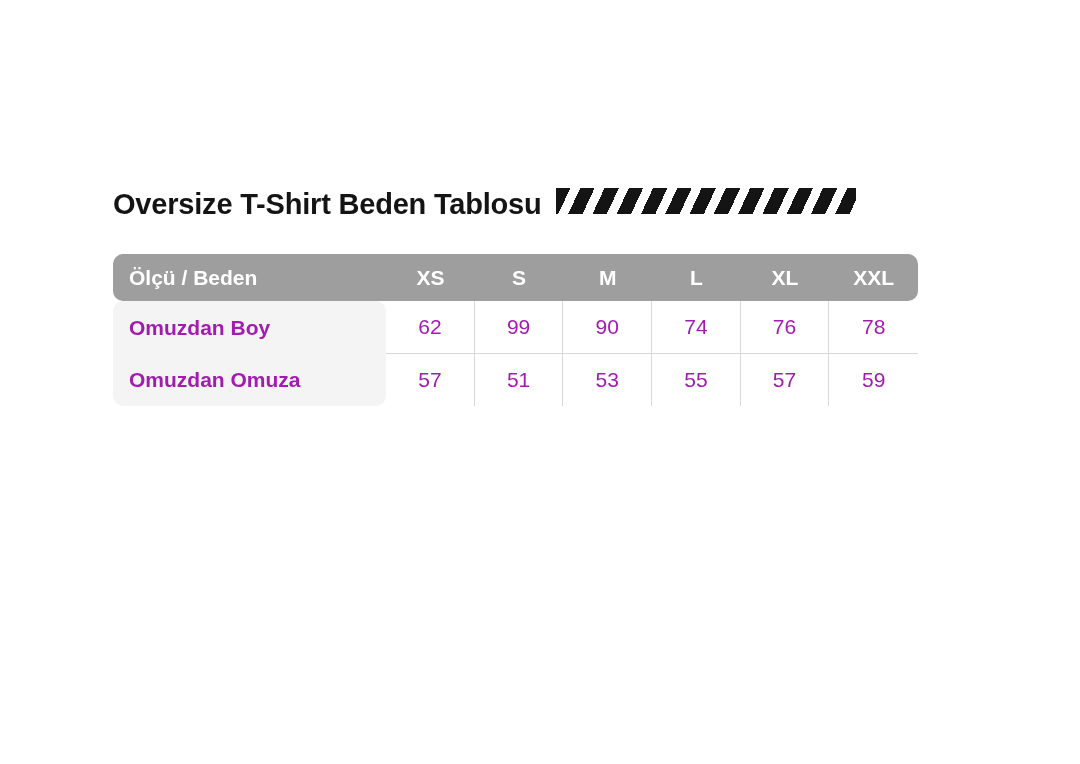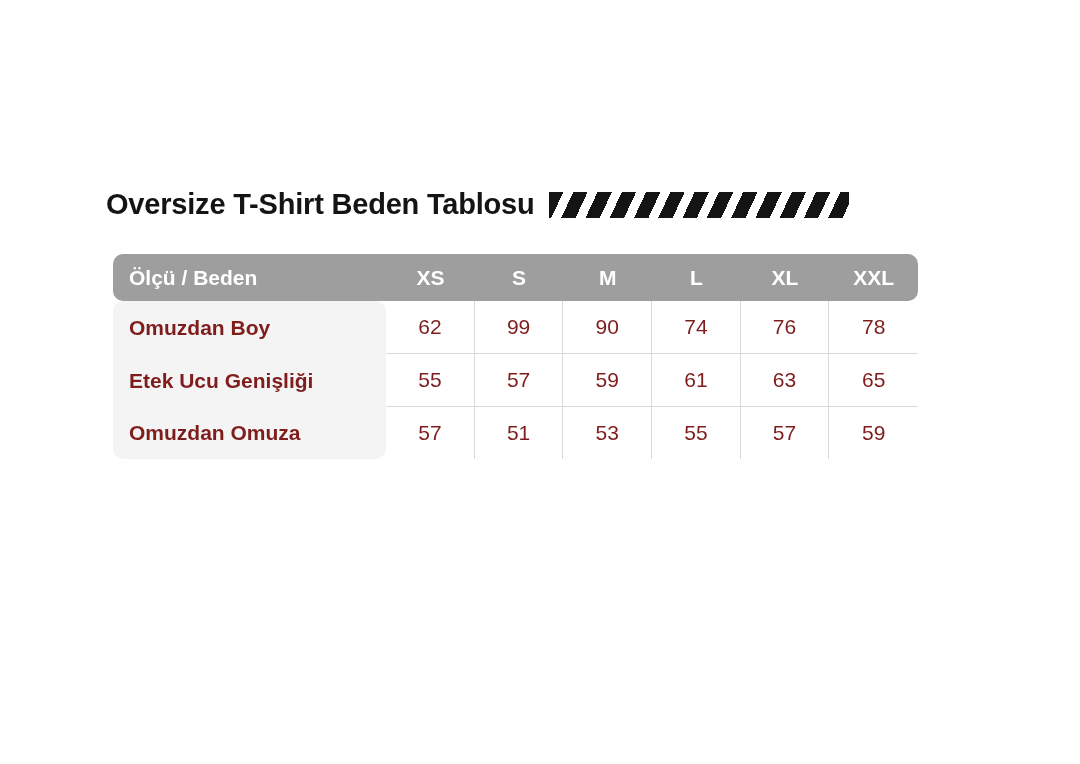--- a/index.html
+++ b/index.html
@@ -17,24 +17,23 @@
 
   .page {
     position: relative;
     width: 1080px;
     height: 764px;
   }
 
   
   .title-row {
     position: absolute;
-    left: 106px;
+    left: 113px;
     top: 188px;
     display: flex;
-    align-items: center;
     gap: 14px;
   }
   .title-text {
     font-size: 29px;
     font-weight: bold;
     letter-spacing: -0.2px;
     color: #141414;
     white-space: nowrap;
   }
   .stripes {
@@ -88,21 +87,21 @@
   thead th.last-head {
     border-top-right-radius: 10px;
     border-bottom-right-radius: 10px;
   }
 
   tbody td {
     height: 52px;
     font-size: 21px;
     text-align: center;
     vertical-align: middle;
-    color: #7f1d1d;
+    color: #a21caf;
     padding: 0;
     border-right: 1px solid #d8d8d8;
     border-bottom: 1px solid #d8d8d8;
     background: #ffffff;
   }
   tbody tr td:last-child {
     border-right: none;
   }
   tbody tr:last-child td {
     border-bottom: none;
@@ -161,29 +160,20 @@
         <tr>
           <td class="row-label">Omuzdan Boy</td>
           <td>62</td>
           <td>99</td>
           <td>90</td>
           <td>74</td>
           <td>76</td>
           <td>78</td>
         </tr>
         <tr>
-          <td class="row-label">Etek Ucu Genişliği</td>
-          <td>55</td>
-          <td>57</td>
-          <td>59</td>
-          <td>61</td>
-          <td>63</td>
-          <td>65</td>
-        </tr>
-        <tr>
           <td class="row-label">Omuzdan Omuza</td>
           <td>57</td>
           <td>51</td>
           <td>53</td>
           <td>55</td>
           <td>57</td>
           <td>59</td>
         </tr>
       </tbody>
     </table>

